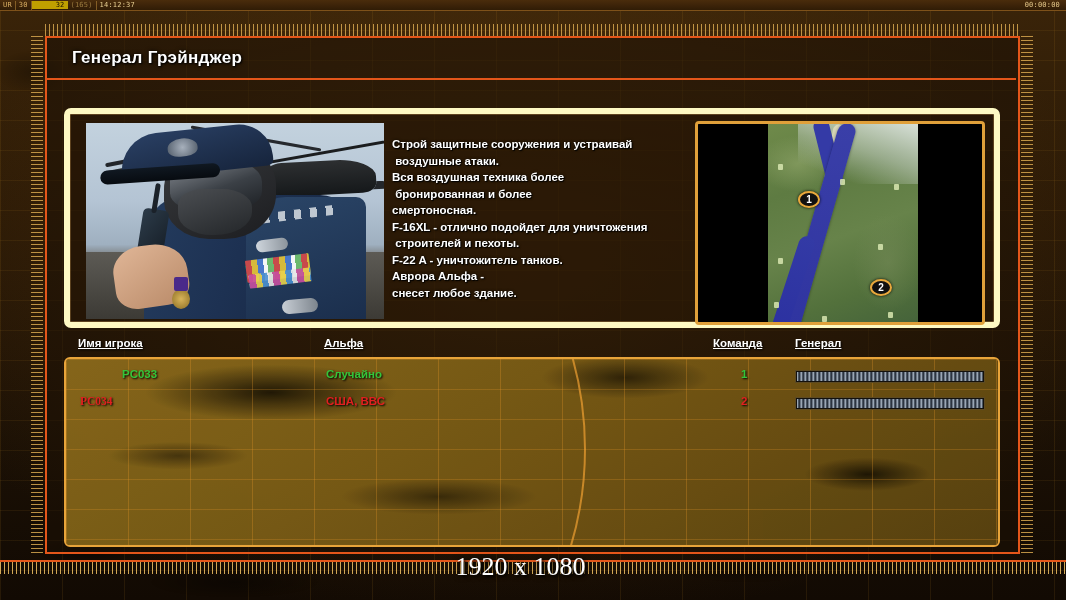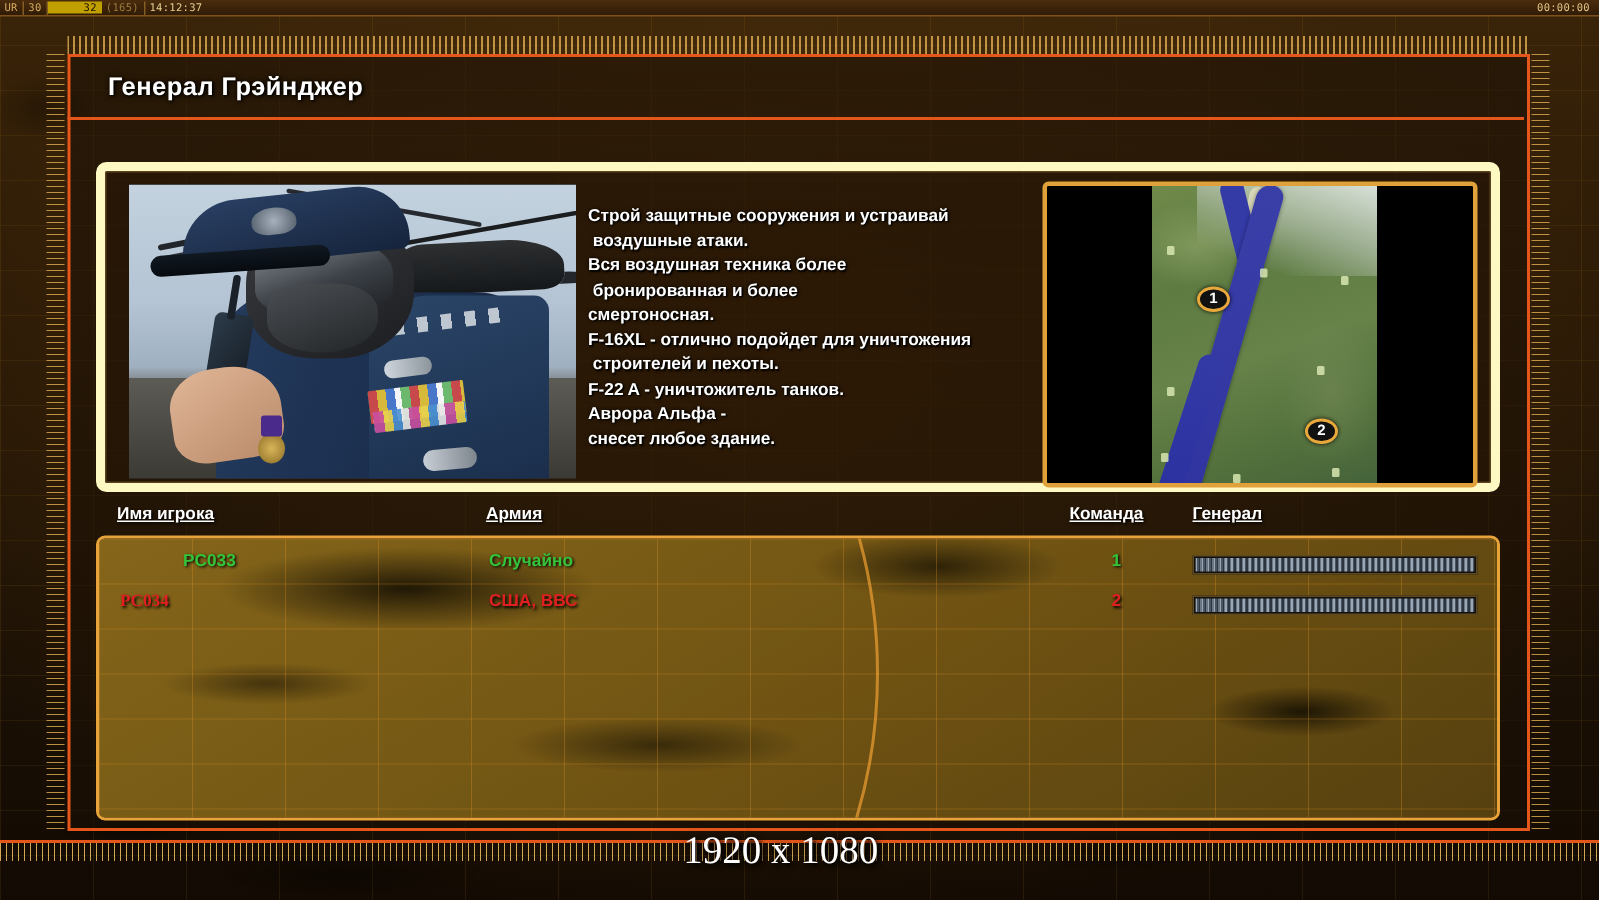--- a/index.html
+++ b/index.html
@@ -437,21 +437,21 @@
       <div class="mm-prop" style="left:76px; top:178px;"></div>
       <div class="mm-prop" style="left:124px; top:192px;"></div>
       <div class="mm-prop" style="left:190px; top:188px;"></div>
       <div class="mm-marker" style="left:100px; top:67px;">1</div>
       <div class="mm-marker" style="left:172px; top:155px;">2</div>
     </div>
   </div>
 
   <div class="players-head">
     <div class="col c-name">Имя игрока</div>
-    <div class="col c-army">Армия</div>
+    <div class="col c-army">Альфа</div>
     <div class="col c-team">Команда</div>
     <div class="col c-prog">Генерал</div>
   </div>
 
   <div class="players-panel">
     <div class="panel-photo"></div>
     <div class="panel-grid"></div>
     <div class="panel-arc"></div>
 
     <div class="prow" style="top:9px;">

